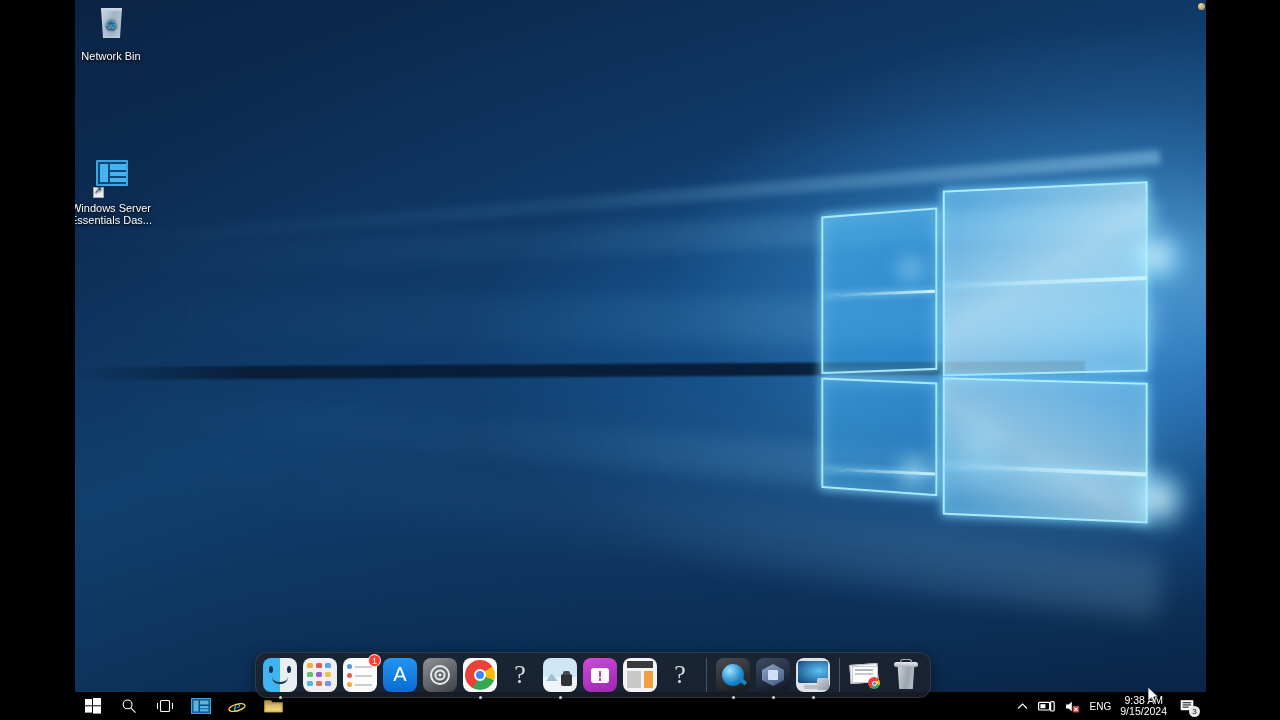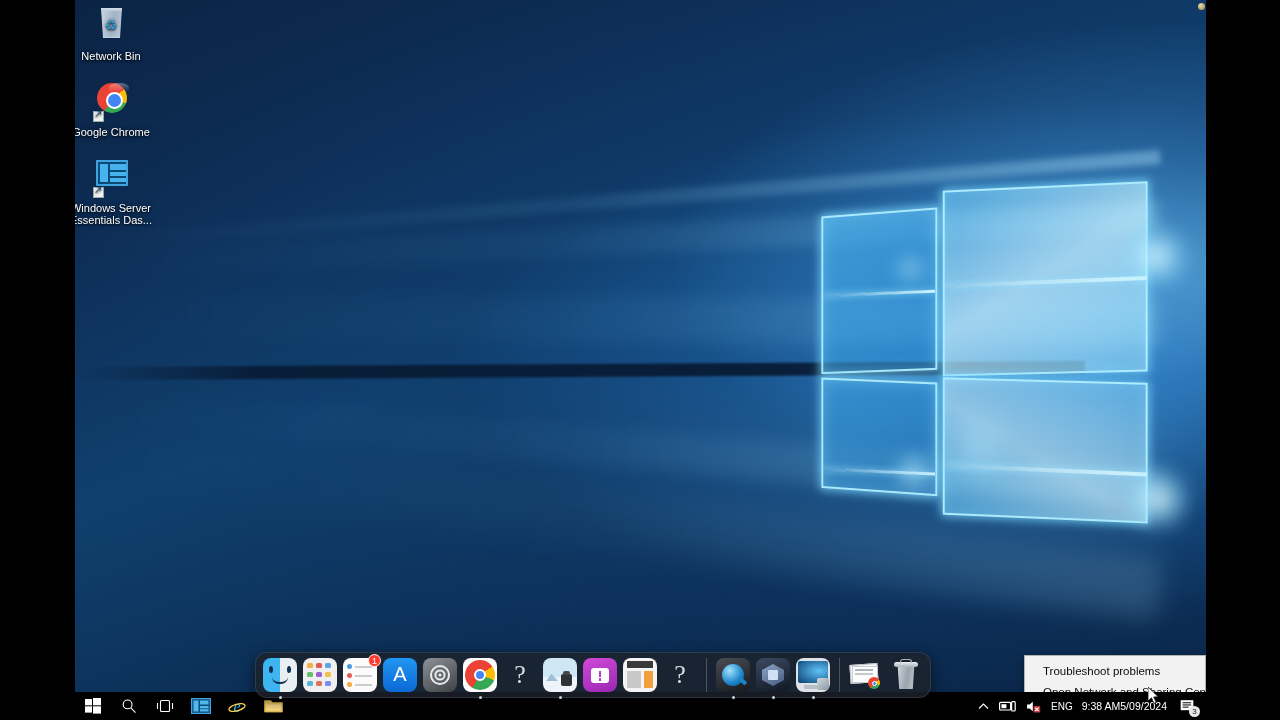--- a/index.html
+++ b/index.html
@@ -102,21 +102,21 @@
   .shortcut-arrow:after { content:"\2197"; position:absolute; left:0; top:-4px; font-size:10px; color:#27527a; }
 
   
   #taskbar { position:absolute; left:0; bottom:0; width:1131px; height:28px;
              background:#000000; display:flex; align-items:center; }
   .tb-btn { width:36px; height:28px; display:flex; align-items:center; justify-content:center; cursor:default; }
   .tb-btn svg { display:block; }
   #tray { position:absolute; right:0; top:0; height:28px; display:flex; align-items:center; padding-right:4px; }
   .tray-item { display:flex; align-items:center; justify-content:center; height:28px; padding:0 5px;
                color:#fff; font-size:10px; cursor:default; }
-  #clock { line-height:11px; padding:0 7px 0 4px; text-align:center; font-size:10.5px; }
+  #clock { flex-direction:column; line-height:11px; padding:0 7px 0 4px; text-align:center; font-size:10.5px; }
   #badge-num { position:absolute; right:2px; bottom:3px; width:11px; height:11px; border-radius:50%;
                background:#e8e8e8; color:#111; font-size:8px; line-height:11px; text-align:center; }
 
   
   #ctxmenu { position:absolute; left:949px; top:655px; width:182px; background:#f2f2f2;
              border:1px solid #b4b4b4; box-shadow:0 2px 6px rgba(0,0,0,.45); padding:5px 0 4px; }
   .ctx-item { padding:4px 10px 5px 18px; font-size:11.5px; color:#0b0b0b; cursor:default; white-space:nowrap; }
 
   
   #dock { position:absolute; left:255px; bottom:22px; height:46px; display:flex; align-items:center;
@@ -169,45 +169,34 @@
     <div id="topdot"></div>
 
     <div class="desk-icon" style="left:-10px; top:6px;">
       <span class="glyph">
         <span class="bin"></span>
           <span class="bin-rec">♻</span>
       </span>
       <span class="lbl">Network Bin</span>
     </div>
 
-    <div class="desk-icon" style="left:-10px; top:82px;">
-      <span class="glyph">
-        <span class="chrome-ic"></span>
-          <span class="shortcut-arrow"></span>
-      </span>
-      <span class="lbl">Google Chrome</span>
-    </div>
 
     <div class="desk-icon" style="left:-10px; top:158px;">
       <span class="glyph">
         <span class="dash-ic">
             <i class="a"></i>
             <i class="b"></i>
             <i class="c"></i>
             <i class="d"></i>
           </span>
         <span class="shortcut-arrow"></span>
       </span>
       <span class="lbl">Windows Server Essentials Das...</span>
     </div>
 
-    <div id="ctxmenu">
-      <div class="ctx-item">Troubleshoot problems</div>
-      <div class="ctx-item">Open Network and Sharing Center</div>
-    </div>
 
     <div id="taskbar">
 
       <div class="tb-btn">
         <svg width="16" height="16" viewBox="0 0 16 16">
           <rect x="0" y="1" width="7" height="6.3" fill="#ffffff"></rect>
           <rect x="8" y="0" width="8" height="7.3" fill="#ffffff"></rect>
           <rect x="0" y="8.3" width="7" height="6.3" fill="#ffffff"></rect>
           <rect x="8" y="8.3" width="8" height="7.3" fill="#ffffff"></rect>
         </svg>
@@ -273,21 +262,21 @@
             <path d="M1 4.6h2.6L6.8 1.8v9.4L3.6 8.4H1z" fill="#ffffff"></path>
             <rect x="7.6" y="6" width="6.6" height="6.6" rx="1.2" fill="#c7383c"></rect>
             <path d="M9.2 7.6l3.4 3.4M12.6 7.6l-3.4 3.4" stroke="#ffffff" stroke-width="1.1"></path>
           </svg>
         </div>
 
         <div class="tray-item">ENG</div>
 
         <div class="tray-item" id="clock">
           <span>9:38 AM</span>
-          <span>5/09/2024</span>
+          <span>9/15/2024</span>
         </div>
 
         <div class="tray-item" style="position:relative; width:28px;">
           <svg width="17" height="15" viewBox="0 0 17 15">
             <rect x="0.7" y="1.2" width="12.6" height="10" fill="#ffffff"></rect>
             <rect x="2.6" y="3.2" width="8.6" height="1.1" fill="#1b1b1b"></rect>
             <rect x="2.6" y="5.4" width="8.6" height="1.1" fill="#1b1b1b"></rect>
             <rect x="2.6" y="7.6" width="6" height="1.1" fill="#1b1b1b"></rect>
           </svg>
           <span id="badge-num">3</span>

